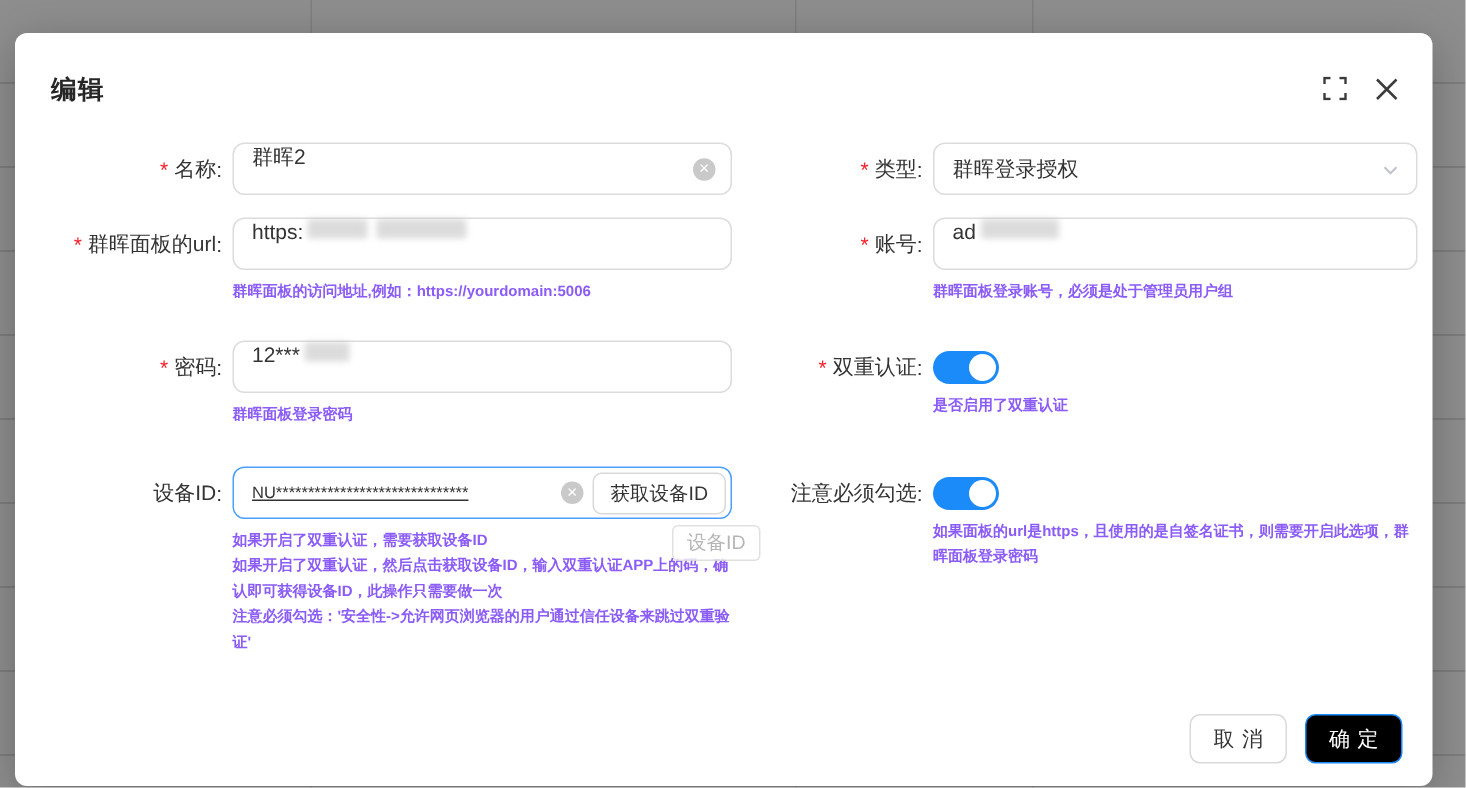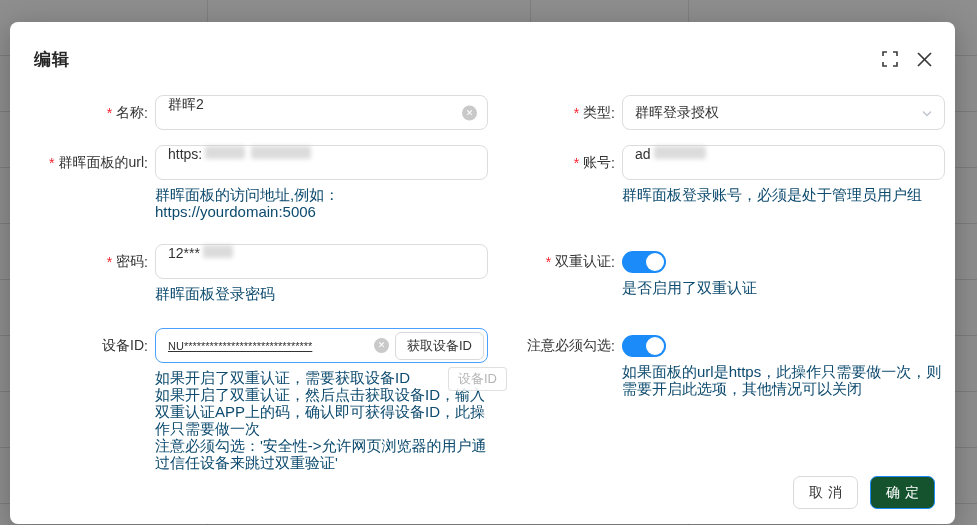--- a/index.html
+++ b/index.html
@@ -42,21 +42,21 @@
   .redact { display:inline-block; height:13px; background:#bfbfbf; opacity:.55;
     border-radius:2px; filter:blur(2px); margin:0 3px; vertical-align:middle; }
   .clear-ic { position:absolute; right:10px; top:50%; transform:translateY(-50%);
     width:15px; height:15px; border-radius:50%; background:#c9c9c9; color:#fff;
     font-size:9px; line-height:15px; text-align:center; cursor:pointer; }
 
   .selectbox { position:relative; height:35px; border:1px solid #dcdcdc; border-radius:8px;
     display:flex; align-items:center; padding:0 28px 0 12px; font-size:14px; color:#333; cursor:pointer;font-family:Liberation Serif, serif; }
   .chev { position:absolute; right:11px; top:50%; transform:translateY(-50%); color:#c0c4cc; display:flex; }
 
-  .help { margin-top:6px; font-size:15px; line-height:17px; color:#0c4a6e; }
+  .help { margin-top:6px; font-size:10px; line-height:17px; color:#8b5cf6;font-weight:bold; }
 
   
   .idgroup { position:relative; height:35px; border:1px solid #4aa0fc; border-radius:8px;
     background:#fff; display:flex; align-items:center; padding:0 3px 0 12px; }
   .idgroup .tb-val { flex:1 1 auto; font-size:11px; color:#333; margin-right:4px;text-decoration:underline; }
   .idgroup .clear-ic { position:static; transform:none; flex:0 0 auto; margin-right:6px; }
   .id-btn { flex:0 0 auto; height:28px; padding:0 11px; border:1px solid #d9d9d9; border-radius:6px;
     background:#fff; font-size:13px; color:#333; cursor:pointer; white-space:nowrap;
     font-family:inherit; }
   .id-tooltip { position:absolute; top:39px; right:-19px; padding:2px 9px;
@@ -69,21 +69,21 @@
   .toggle .knob { position:absolute; top:2px; right:2px; width:18px; height:18px;
     border-radius:50%; background:#fff; }
 
   
   .modal-footer { position:absolute; right:20px; bottom:15px; display:flex; gap:12px; }
   .btn { height:33px; min-width:64px; padding:0 15px; border-radius:7px; font-size:14px;
     display:flex; align-items:center; justify-content:center; cursor:pointer;
     font-family:inherit; }
   .btn span { letter-spacing:5px; margin-right:-5px; }
   .btn-default { background:#fff; border:1px solid #d9d9d9; color:#333; }
-  .btn-primary { background:#14532d; border:1px solid #1b8bfa; color:#fff;text-align:right; }
+  .btn-primary { background:#000000; border:1px solid #1b8bfa; color:#fff;text-align:right; }
 </style>
 </head>
 <body>
 
 <div class="bg-lines"></div>
 <div class="bg-vline" style="left:207px"></div>
 <div class="bg-vline" style="left:530px"></div>
 <div class="bg-vline" style="left:688px"></div>
 
 <div class="modal">
@@ -224,21 +224,21 @@
 
     <div class="form-item col-r">
       <div class="f-label">
         <span>注意必须勾选</span>
           <span>:</span>
       </div>
       <div class="f-control">
         <div class="toggle">
             <span class="knob"></span>
           </div>
-        <div class="help">如果面板的url是https，此操作只需要做一次，则需要开启此选项，其他情况可以关闭</div>
+        <div class="help">如果面板的url是https，且使用的是自签名证书，则需要开启此选项，群晖面板登录密码</div>
       </div>
     </div>
 
   </div>
 
   <div class="modal-footer">
     <button class="btn btn-default">
         <span>取消</span>
       </button>
     <button class="btn btn-primary">

